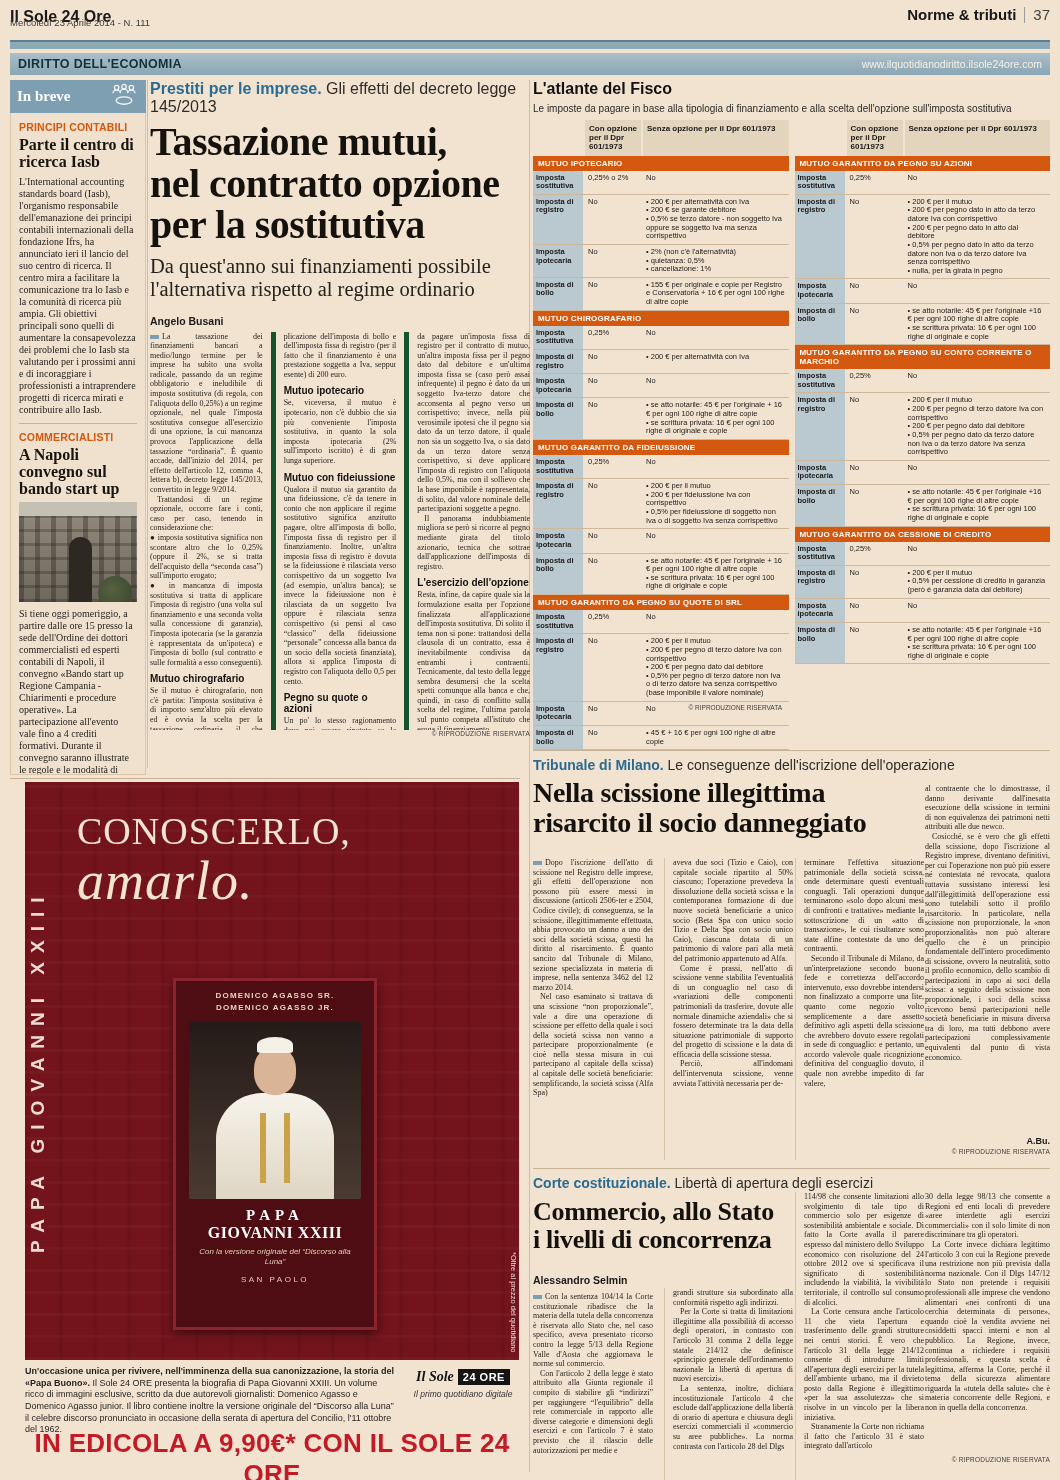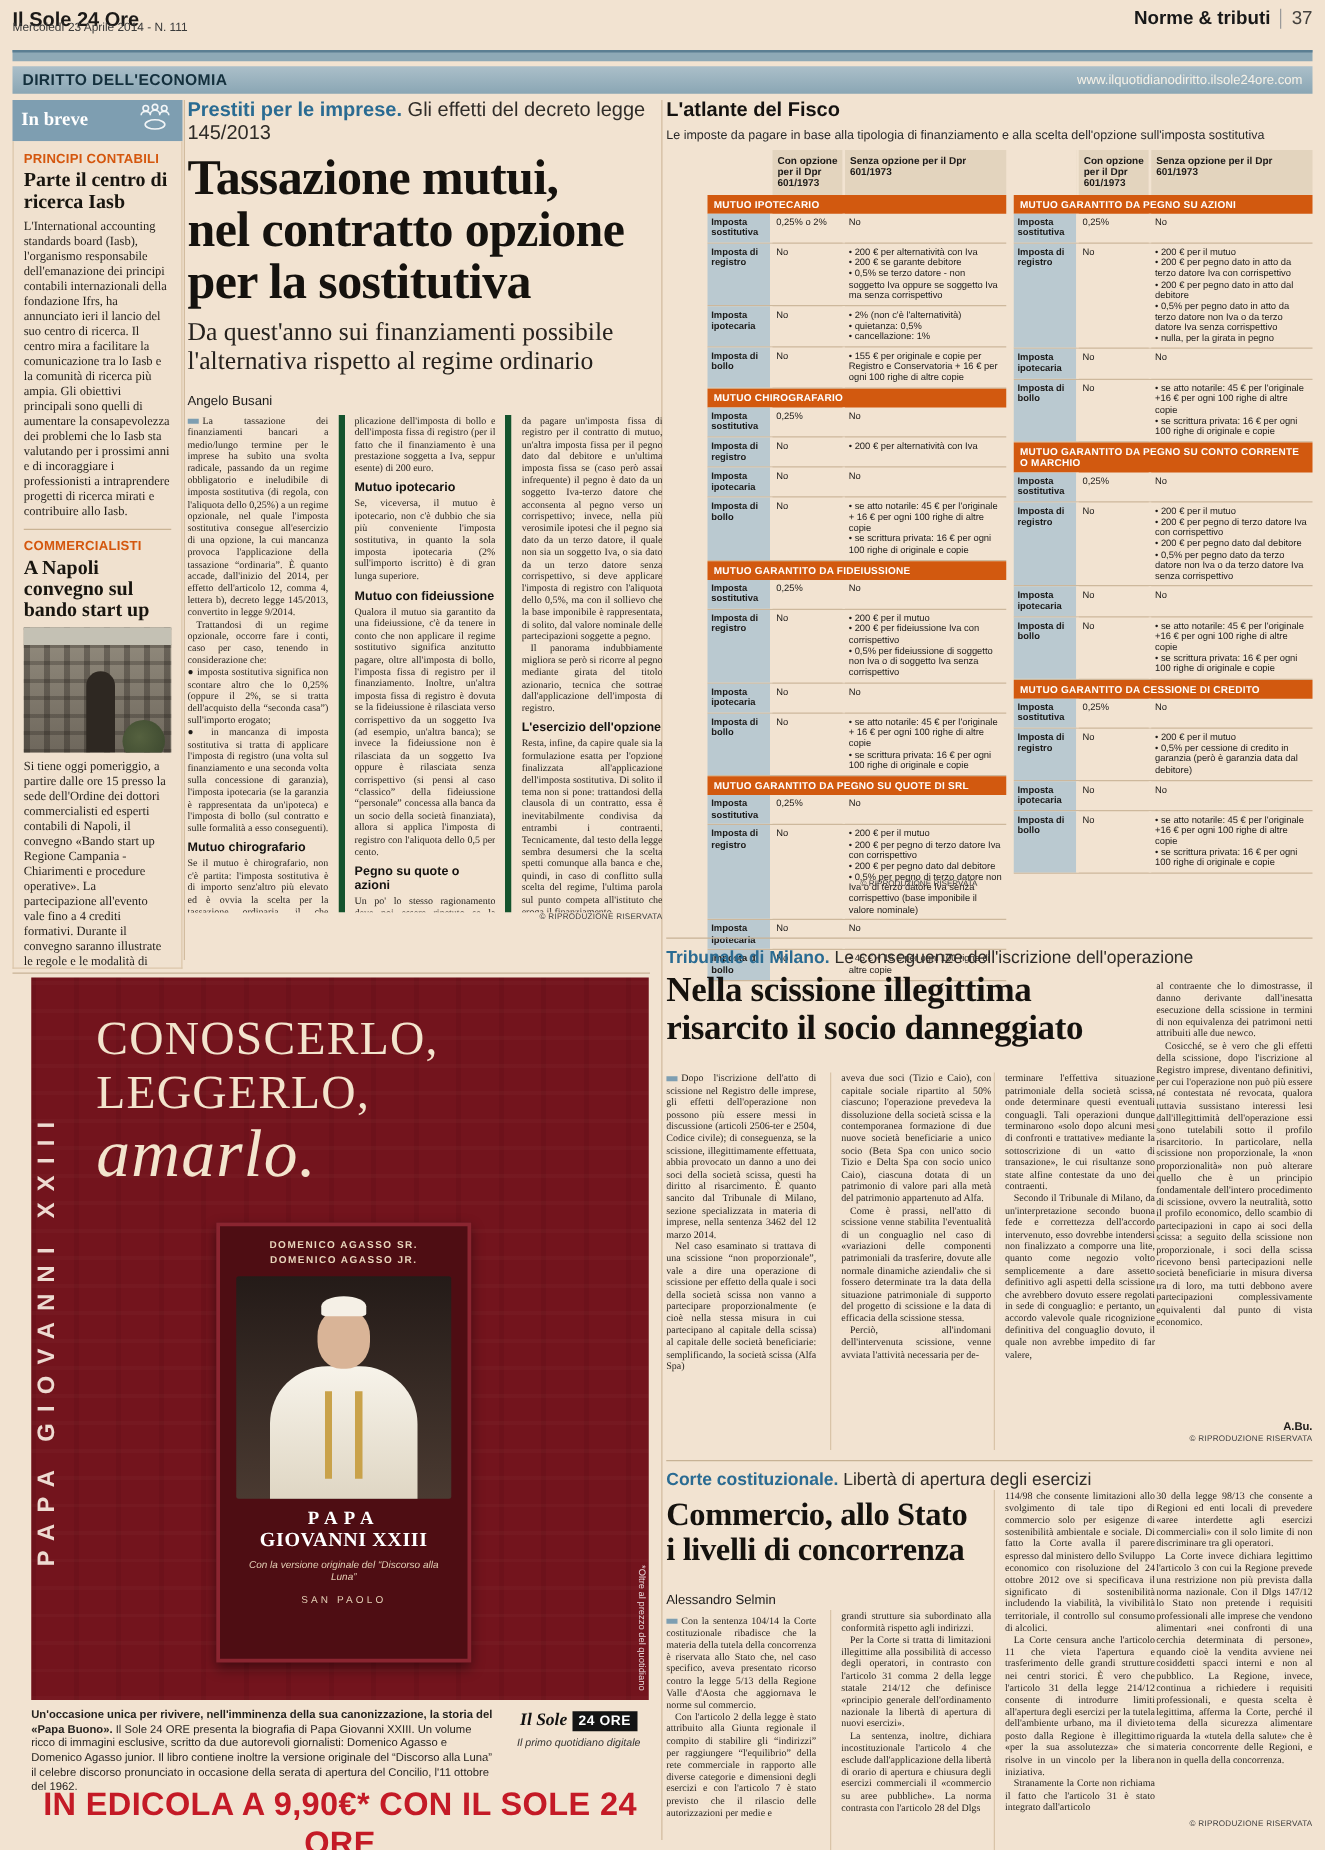--- a/index.html
+++ b/index.html
@@ -46,36 +46,36 @@
   .sb-photo:after{content:"";position:absolute;right:4%;bottom:-8%;width:34px;height:34px;border-radius:50%;
        background:radial-gradient(circle at 40% 40%, #55613f, #38442c);}
 
   
   .lead{left:150px;top:80px;width:380px;height:662px;}
   .kicker{font-size:16px;color:#2f2c28;}
   .kicker .topic{font-weight:bold;color:#2a6b92;}
   .headline{margin-top:5px;font-family:"Liberation Serif",serif;font-weight:bold;font-size:40px;line-height:1.04;
             letter-spacing:-.5px;color:#15120e;white-space:pre-line;}
   .deck{margin-top:9px;font-family:"Liberation Serif",serif;font-size:20.5px;line-height:1.14;color:#26221e;white-space:pre-line;}
-  .byline{margin-top:13px;font-weight:normal;font-size:10.5px;color:#1a1a1a;}
+  .byline{margin-top:13px;font-weight:bold;font-size:10.5px;color:#1a1a1a;}
   .cols{margin-top:5px;display:flex;height:398px;overflow:hidden;}
   .col{width:114px;overflow:hidden;}
   .col + .col{border-left:5px solid #14532d;margin-left:8px;padding-left:8px;}
   .ncol p,.col p{margin:0;font-family:"Liberation Serif",serif;font-size:8px;line-height:1.2;text-align:justify;
       hyphens:auto;color:#211e1a;}
   p.ind{text-indent:7px;}
   .col h4,.ncol h4{margin:6px 0 2px;font-family:"Liberation Sans",sans-serif;font-weight:bold;font-size:10px;color:#141210;}
   .lead-marker{display:inline-block;width:9px;height:4px;background:#7e9eb1;margin-right:3px;}
   .copy{font-size:6.5px;color:#3c3c3c;letter-spacing:.2px;text-align:right;}
 
   
   .right{left:533px;top:78px;width:517px;height:1402px;}
   .atl-title{left:0;top:2px;font-weight:bold;font-size:16px;color:#141210;}
   .atl-sub{left:0;top:25px;font-size:10px;color:#2a2a2a;}
-  .atl-table{left:0;right:0;top:42px;display:flex;gap:6px;margin-left:33px;}
+  .atl-table{left:0;right:0;top:42px;display:flex;gap:6px;}
   .tg{flex:1;}
   .thead,.trow{display:grid;grid-template-columns:50px 58px 1fr;}
   .ch{background:#e3d4be;font-weight:bold;font-size:8px;line-height:1.15;padding:4px;border-left:2px solid #f2e3d1;}
   .tsec{background:#d2590f;color:#fff;font-weight:bold;font-size:8px;letter-spacing:.2px;padding:3px 5px;}
   .trow{border-bottom:1px solid #cdb89c;}
   .tl{background:#bac9d0;font-weight:bold;font-size:7.5px;line-height:1.15;padding:3px;}
   .tc,.ts{font-size:7.5px;line-height:1.15;padding:3px;border-left:2px solid #f2e3d1;white-space:pre-line;}
   .atl-copy{position:absolute;right:268px;top:626px;font-size:6.5px;color:#3c3c3c;}
 
   .art-kicker{font-size:14px;color:#2f2c28;}
@@ -456,21 +456,20 @@
       <p class="ind">La Corte invece dichiara legittimo l'articolo 3 con cui la Regione prevede una restrizione non più prevista dalla norma nazionale. Con il Dlgs 147/12 lo Stato non pretende i requisiti professionali alle imprese che vendono alimentari «nei confronti di una cerchia determinata di persone», quando cioè la vendita avviene nei cosiddetti spacci interni e non al pubblico. La Regione, invece, continua a richiedere i requisiti professionali, e questa scelta è legittima, afferma la Corte, perché il tema della sicurezza alimentare riguarda la «tutela della salute» che è materia concorrente delle Regioni, e non in quella della concorrenza.</p>
     </div>
     <div class="abs copy" style="left:392px;top:1378px;width:125px;">© RIPRODUZIONE RISERVATA</div>
   </div>
 
   <div class="abs ad">
     <div class="ad-pattern"></div>
     <div class="ad-vleft">PAPA GIOVANNI XXIII</div>
     <div class="ad-big">
       <div class="l">CONOSCERLO,</div>
-      <div class="l">LEGGERLO,</div>
       <div class="l l3">amarlo.</div>
     </div>
     <div class="book">
       <div class="bk-authors">
         <div>DOMENICO AGASSO SR.</div>
         <div>DOMENICO AGASSO JR.</div>
       </div>
       <div class="bk-photo">
         <div class="p-body"></div>
         <div class="p-stole"></div>

